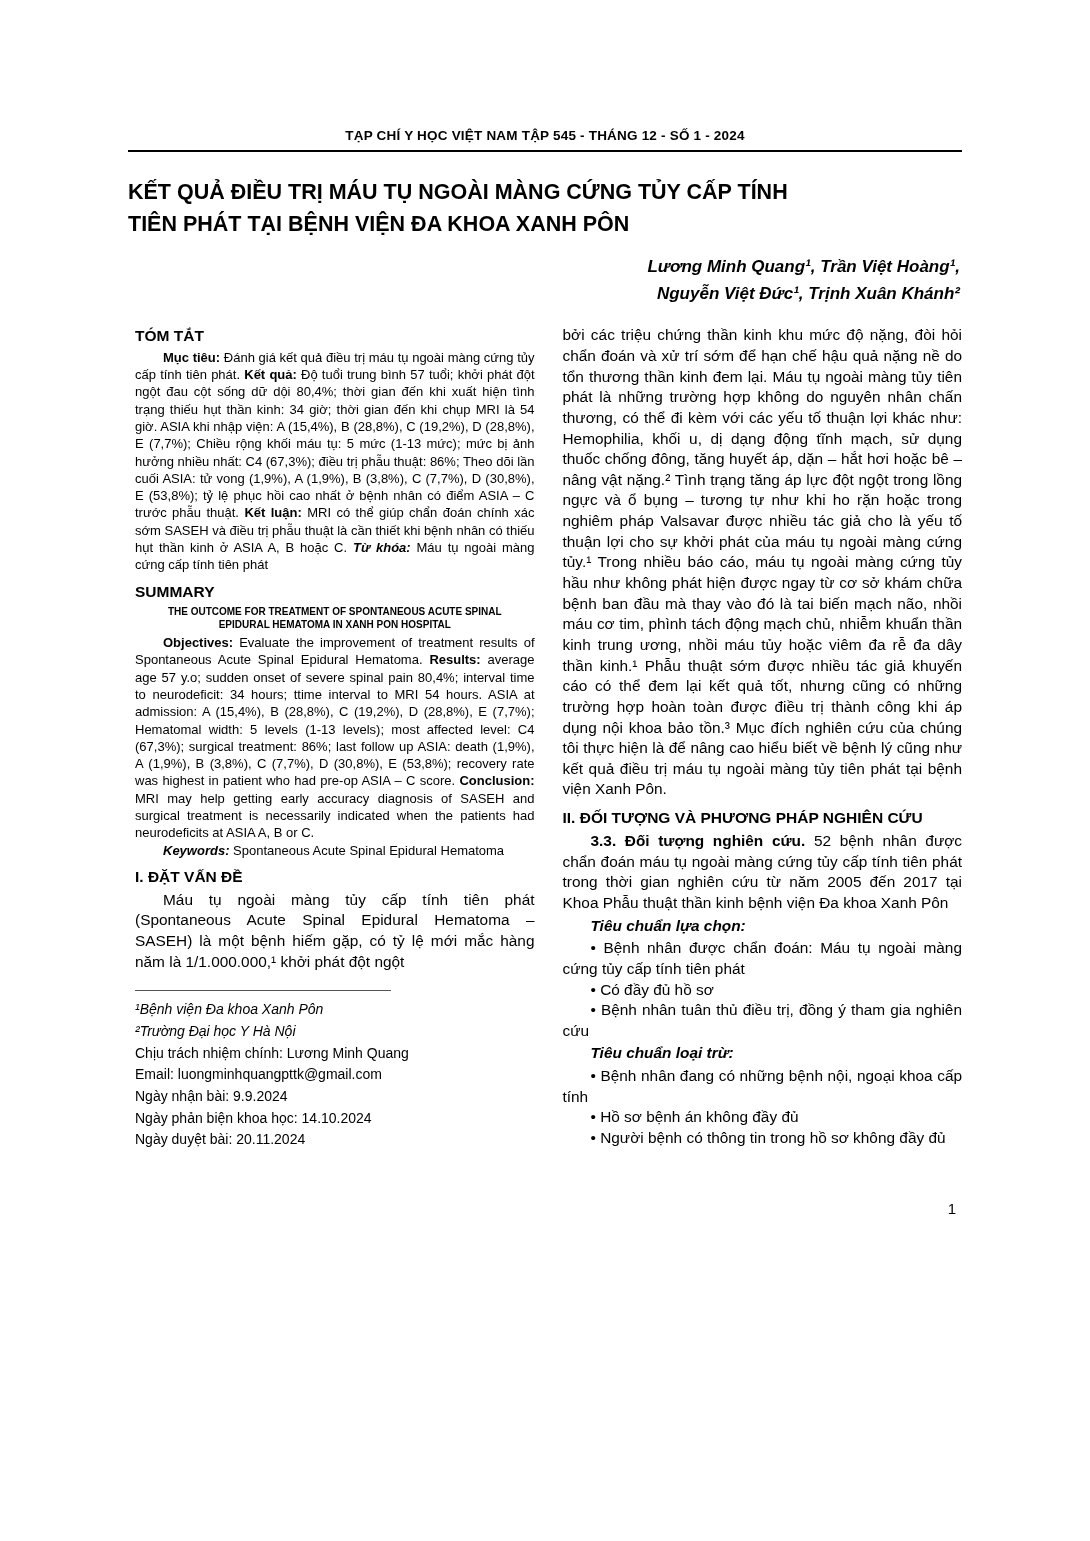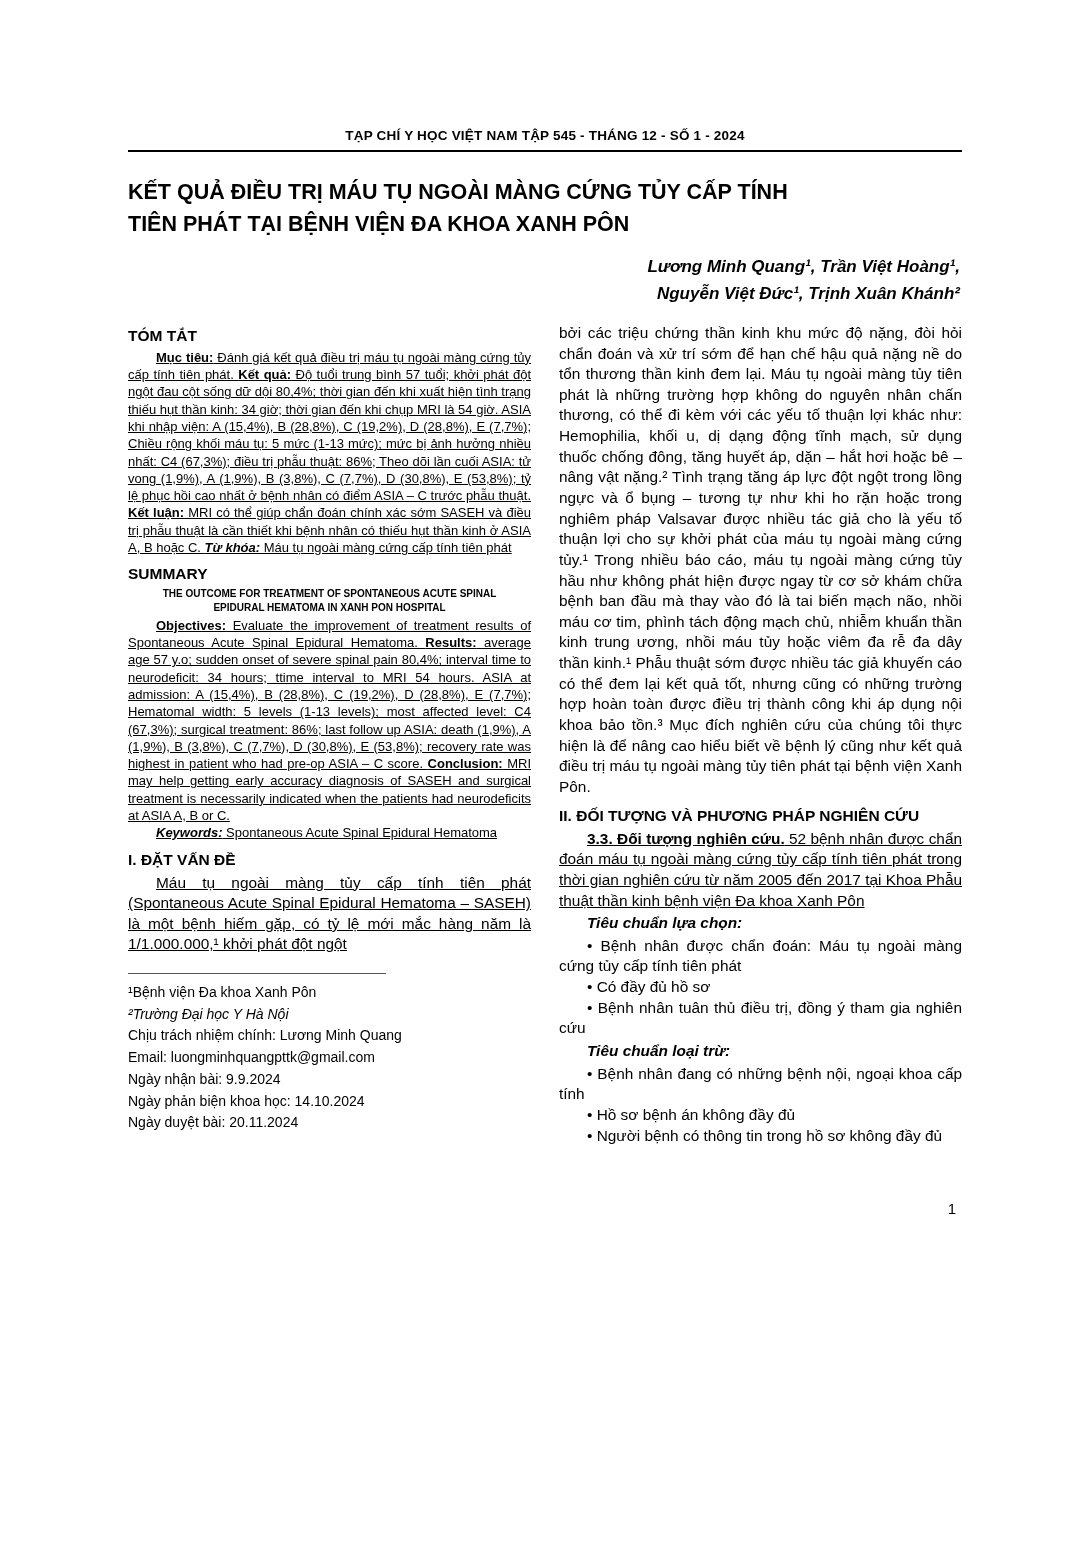--- a/index.html
+++ b/index.html
@@ -41,33 +41,34 @@
     font-size: 17px;
     line-height: 1.6;
     padding-right: 2px;
     font-style: italic;
   }
 
   .columns {
     display: flex;
     gap: 28px;
     margin-top: 16px;
-    align-items: flex-start;
+    align-items: center;
+    margin-left: 7px;
   }
   .col { flex: 1 1 0; min-width: 0; }
 
   .section-heading {
     font-size: 15.5px;
     font-weight: bold;
     margin: 9px 0 4px 0;
   }
   .section-heading.first { margin-top: 4px; }
 
   .justify { text-align: justify; }
-  .indent { text-indent: 28px; text-decoration: underline; }
+  .indent { text-indent: 28px; }
 
   p.abstract {
     font-size: 13px;
     line-height: 1.33;
   }
 
   .summary-subtitle {
     font-size: 10px;
     font-weight: bold;
     text-align: center;
@@ -137,21 +138,21 @@
       <div class="summary-subtitle">THE OUTCOME FOR TREATMENT OF SPONTANEOUS ACUTE SPINAL EPIDURAL HEMATOMA IN XANH PON HOSPITAL</div>
       <p class="abstract indent justify"><span style="font-weight: bold;">Objectives:</span><span> Evaluate the improvement of treatment results of Spontaneous Acute Spinal Epidural Hematoma. </span><span style="font-weight: bold;">Results:</span><span> average age 57 y.o; sudden onset of severe spinal pain 80,4%; interval time to neurodeficit: 34 hours; ttime interval to MRI 54 hours. ASIA at admission: A (15,4%), B (28,8%), C (19,2%), D (28,8%), E (7,7%); Hematomal width: 5 levels (1-13 levels); most affected level: C4 (67,3%); surgical treatment: 86%; last follow up ASIA: death (1,9%), A (1,9%), B (3,8%), C (7,7%), D (30,8%), E (53,8%); recovery rate was highest in patient who had pre-op ASIA – C score. </span><span style="font-weight: bold;">Conclusion:</span><span> MRI may help getting early accuracy diagnosis of SASEH and surgical treatment is necessarily indicated when the patients had neurodeficits at ASIA  A, B or C.</span></p>
       <p class="abstract indent justify"><span style="font-weight: bold; font-style: italic;">Keywords:</span><span> Spontaneous Acute Spinal Epidural Hematoma</span></p>
 
       <h2 class="section-heading">I. ĐẶT VẤN ĐỀ</h2>
       <p class="body indent justify"><span>Máu tụ ngoài màng tủy cấp tính tiên phát (Spontaneous Acute Spinal Epidural Hematoma – SASEH) là một bệnh hiếm gặp, có tỷ lệ mới mắc hàng năm là 1/1.000.000,¹ khởi phát đột ngột</span></p>
 
       <div class="footnotes">
         <div class="footnote-rule"></div>
         <div>
-            <div class="footnote-line"><span style="">¹Bệnh viện Đa khoa Xanh Pôn</span></div>
+            <div class="footnote-line"><span style="font-style: italic;">¹Bệnh viện Đa khoa Xanh Pôn</span></div>
             <div class="footnote-line"><span style="font-style: italic;">²Trường Đại học Y Hà Nội</span></div>
             <div class="footnote-line"><span>Chịu trách nhiệm chính: Lương Minh Quang</span></div>
             <div class="footnote-line"><span>Email: luongminhquangpttk@gmail.com</span></div>
             <div class="footnote-line"><span>Ngày nhận bài: 9.9.2024</span></div>
             <div class="footnote-line"><span>Ngày phản biện khoa học: 14.10.2024</span></div>
             <div class="footnote-line"><span>Ngày duyệt bài: 20.11.2024</span></div>
           </div>
       </div>
     </div>
 

